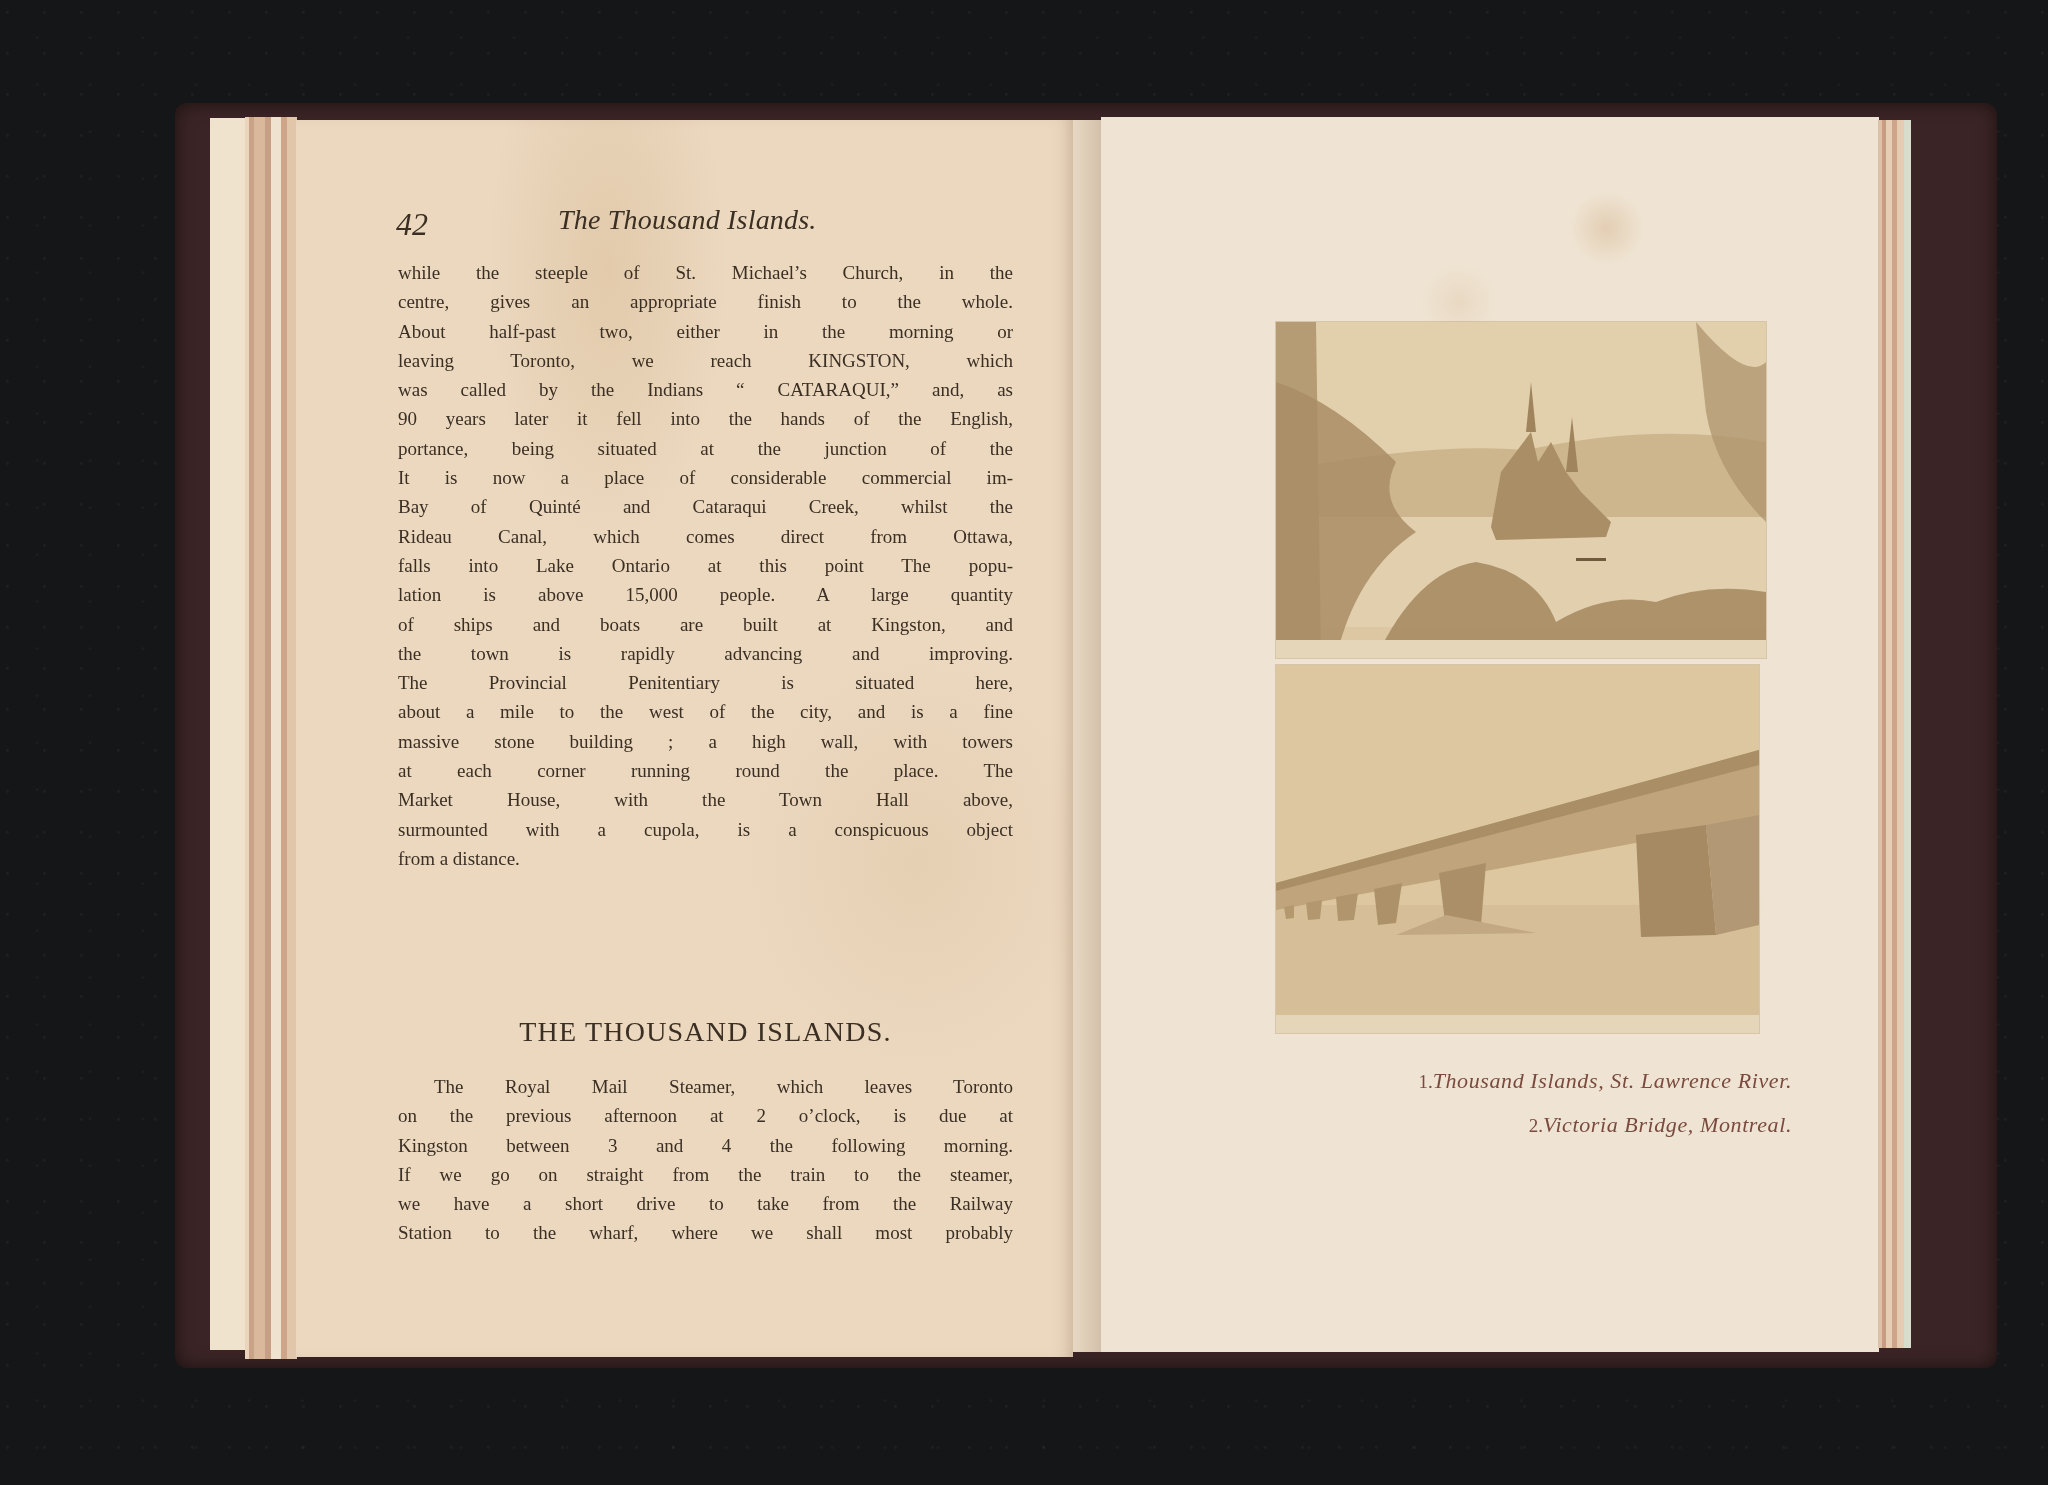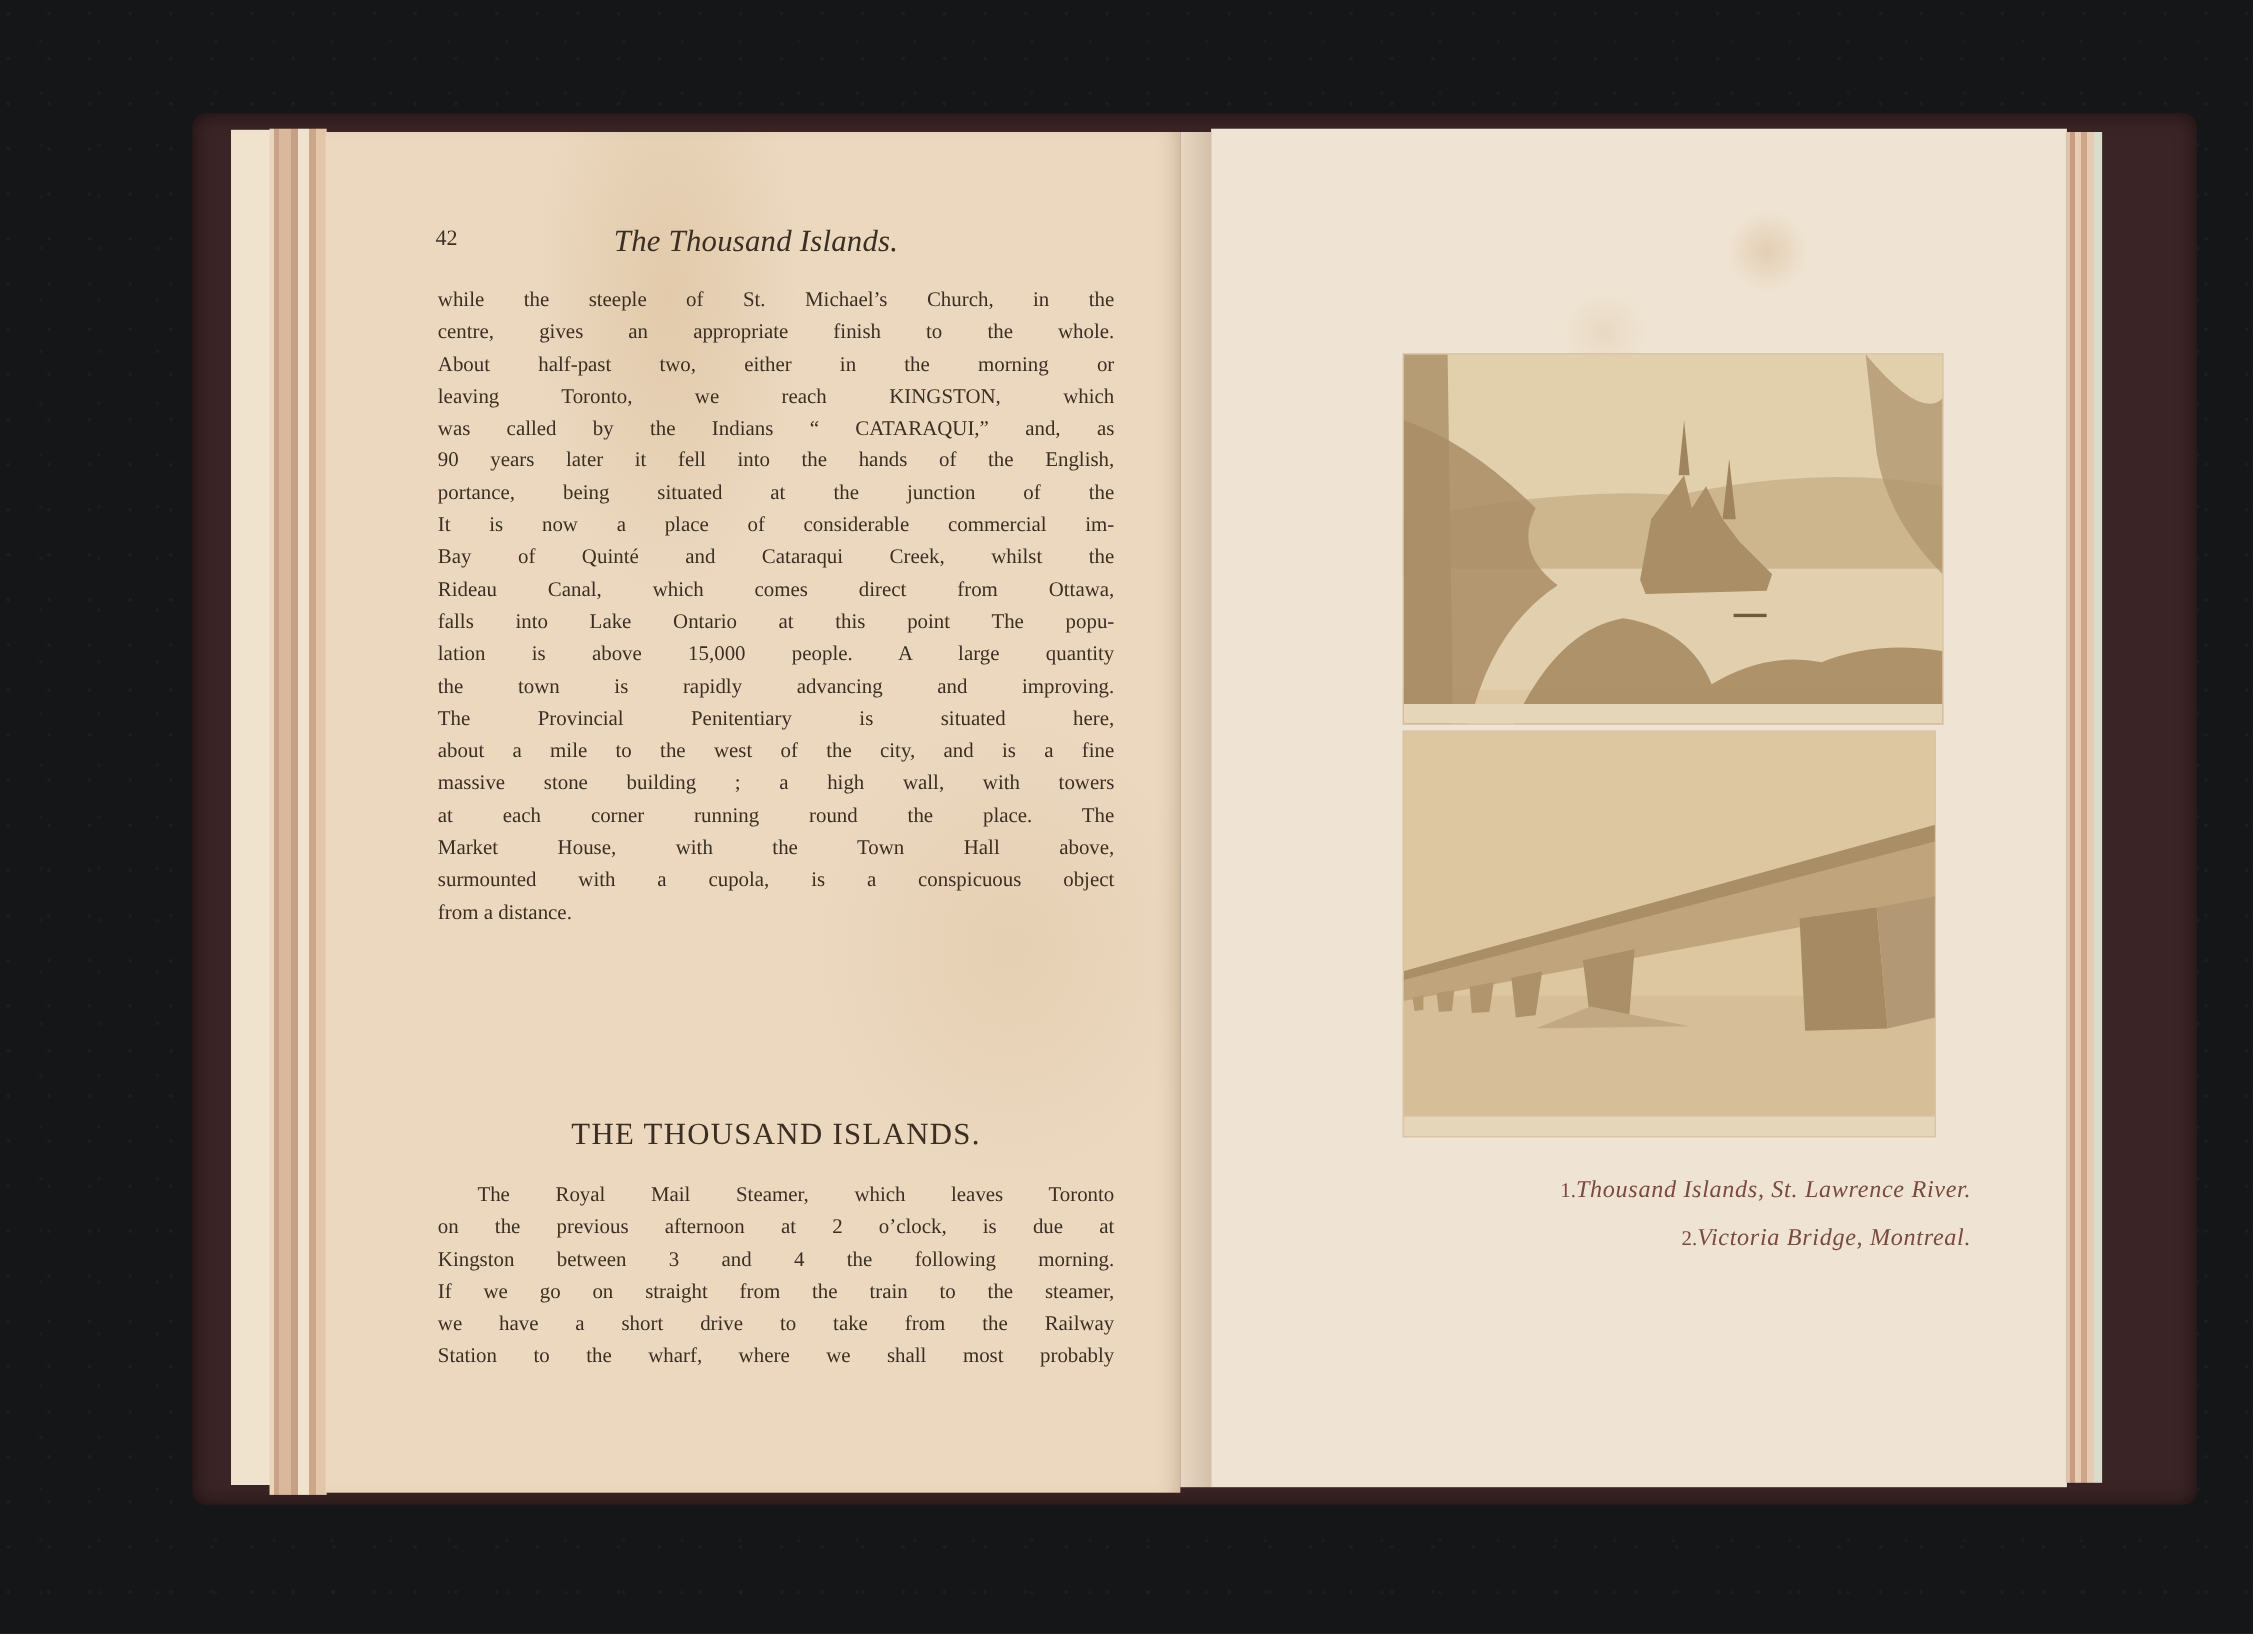--- a/index.html
+++ b/index.html
@@ -53,21 +53,21 @@
   .right-edges {
     left: 1878px; top: 120px; width: 33px; height: 1228px;
     background: linear-gradient(90deg, #dcc3a8 0 4px, #c99b82 4px 8px, #e6cdb3 8px 14px, #cfa58a 14px 19px, #e4cbb1 19px 26px, #d8dccb 26px 33px);
   }
 
   
   .running-head {
     left: 396px; top: 200px; width: 630px; height: 40px;
     font-size: 27px; color: #3b2f24;
   }
-  .page-number { position: absolute; left: 0; top: 6px; font-size: 20px; }
+  .page-number { position: absolute; left: 0; top: 6px; font-size: 32px; font-style: italic; }
   .running-title { position: absolute; left: 162px; top: 4px; font-style: italic; font-size: 28px; letter-spacing: 0.2px; }
 
   .body-text {
     left: 398px; top: 258px; width: 615px;
     font-size: 19px; line-height: 29.3px; color: #3b2f24;
     text-align: justify;
   }
   .body-text .line { display: block; white-space: nowrap; text-align-last: justify; text-align: justify; }
   .body-text .line.last { text-align-last: left; }
   .heading {
@@ -116,20 +116,21 @@
   <span class="line">About half-past two, either in the morning or</span>
   <span class="line">leaving Toronto, we reach KINGSTON, which</span>
   <span class="line">was called by the Indians “ CATARAQUI,” and, as</span>
   <span class="line">90 years later it fell into the hands of the English,</span>
   <span class="line">portance, being situated at the junction of the</span>
   <span class="line">It is now a place of considerable commercial im-</span>
   <span class="line">Bay of Quinté and Cataraqui Creek, whilst the</span>
   <span class="line">Rideau Canal, which comes direct from Ottawa,</span>
   <span class="line">falls into Lake Ontario at this point  The popu-</span>
   <span class="line">lation is above 15,000 people.  A large quantity</span>
+  <span class="line">of ships and boats are built at Kingston, and</span>
   <span class="line">the town is rapidly advancing and improving.</span>
   <span class="line">The Provincial Penitentiary is situated here,</span>
   <span class="line">about a mile to the west of the city, and is a fine</span>
   <span class="line">massive stone building ; a high wall, with towers</span>
   <span class="line">at each corner running round the place.  The</span>
   <span class="line">Market House, with the Town Hall above,</span>
   <span class="line">surmounted with a cupola, is a conspicuous object</span>
   <span class="line last">from a distance.</span>
 </div>
 

